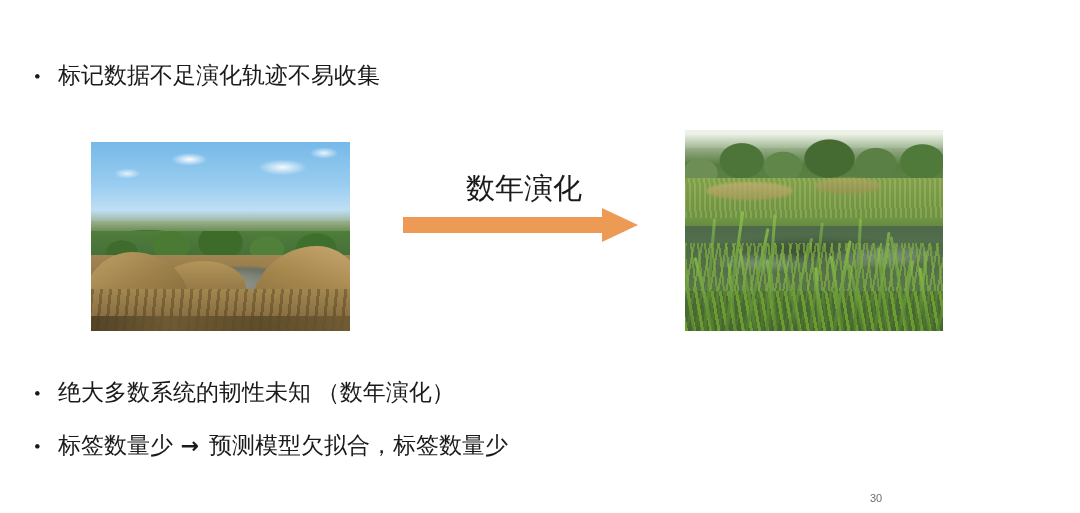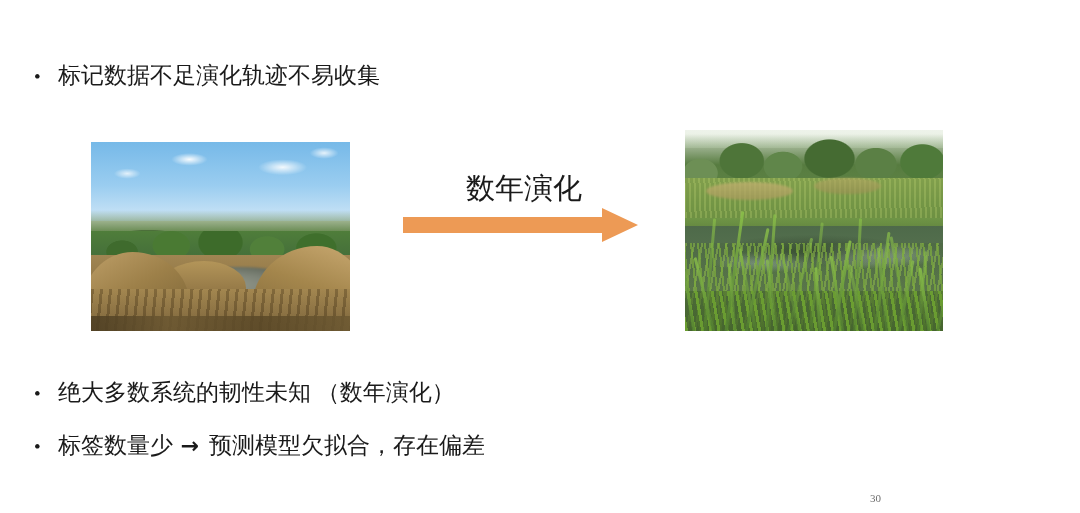--- a/index.html
+++ b/index.html
@@ -227,21 +227,21 @@
     width:3px;
     background:linear-gradient(#8cc24a, #4e7a30);
     border-radius:2px 2px 0 0;
     transform-origin:bottom center;
   }
 
   
   .pagenum {
     position:absolute;
     left:870px; top:491px;
-    font-family:Liberation Serif, serif;
+    font-family:Liberation Sans, sans-serif;
     font-size:11px;
     line-height:14px;
     color:#6e6e6e;
   }
 </style>
 </head>
 <body>
 
 <div class="slide">
 
@@ -321,19 +321,19 @@
   <div class="bullet" id="bullet2">
     <span class="dot">•</span>
     <span class="btext">
       <span>绝大多数系统的韧性未知 （</span><b>数年演化</b><span>）</span>
     </span>
   </div>
 
   <div class="bullet" id="bullet3">
     <span class="dot">•</span>
     <span class="btext">
-      <span>标签数量少 </span><span class="arrow-glyph">→</span><span> 预测模型欠拟合，存在偏差</span>
+      <span>标签数量少 </span><span class="arrow-glyph">→</span><span> 预测模型欠拟合，标签数量少</span>
     </span>
   </div>
 
   <div class="pagenum">30</div>
 
 </div>
 
 </body></html>

